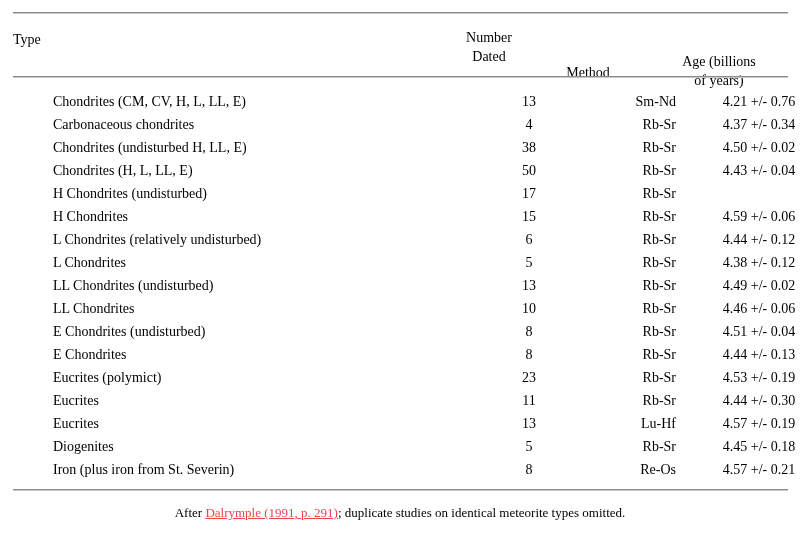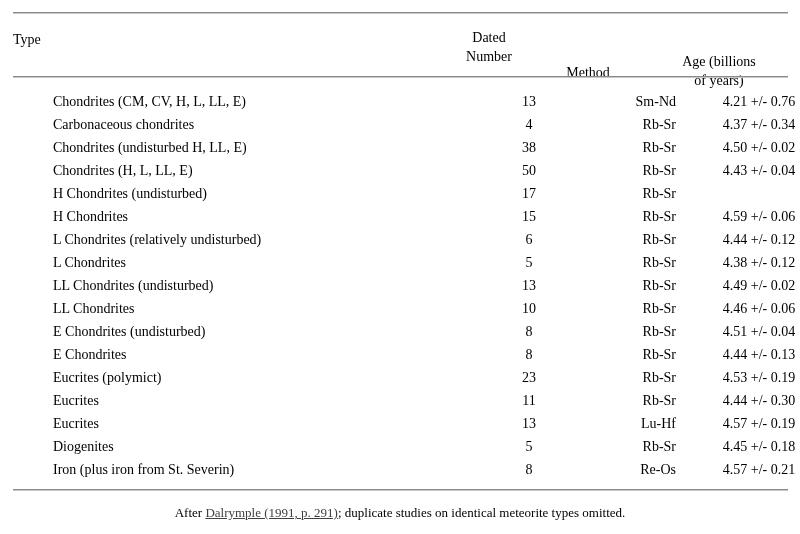--- a/index.html
+++ b/index.html
@@ -59,35 +59,35 @@
 
     .caption {
       position: absolute;
       top: 505px;
       left: 0;
       width: 800px;
       text-align: center;
       font-size: 13px;
     }
     .caption a {
-      color: #404040;
+      color: #ef4444;
       text-decoration: underline;
     }
   </style>
 </head>
 <body>
 
 <div class="rule top"></div>
 
 <div class="hdr type">
   <span>Type</span>
 </div>
 <div class="hdr num">
+  <span>Number</span>
   <span>Dated</span>
-  <span>Number</span>
 </div>
 <div class="hdr method">
   <span>Method</span>
 </div>
 <div class="hdr age">
   <span>Age (billions</span>
   <span>of years)</span>
 </div>
 
 <div class="rule mid"></div>

